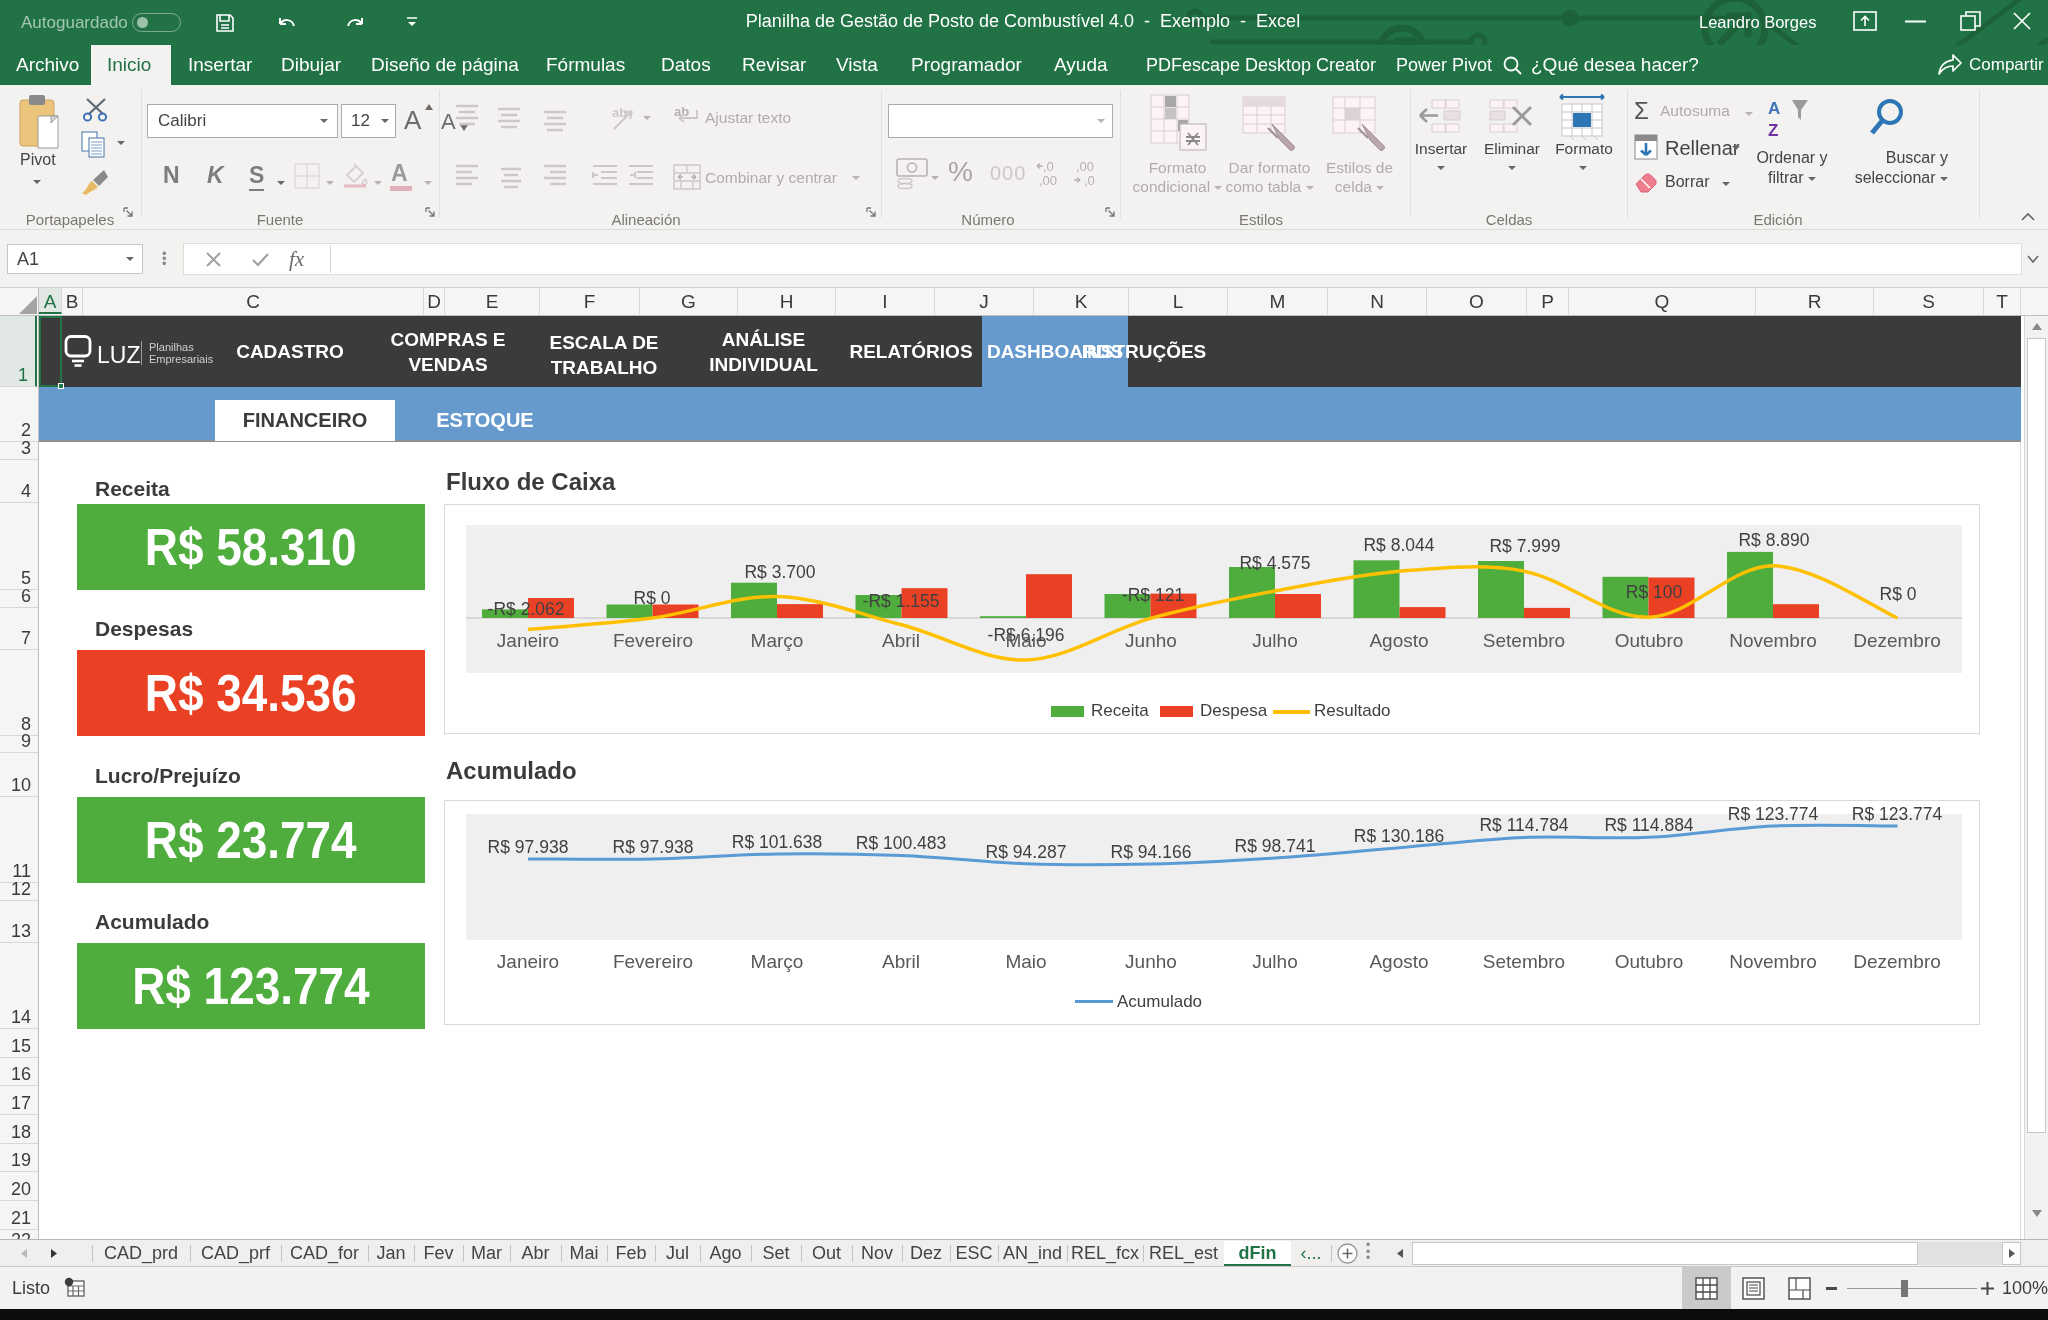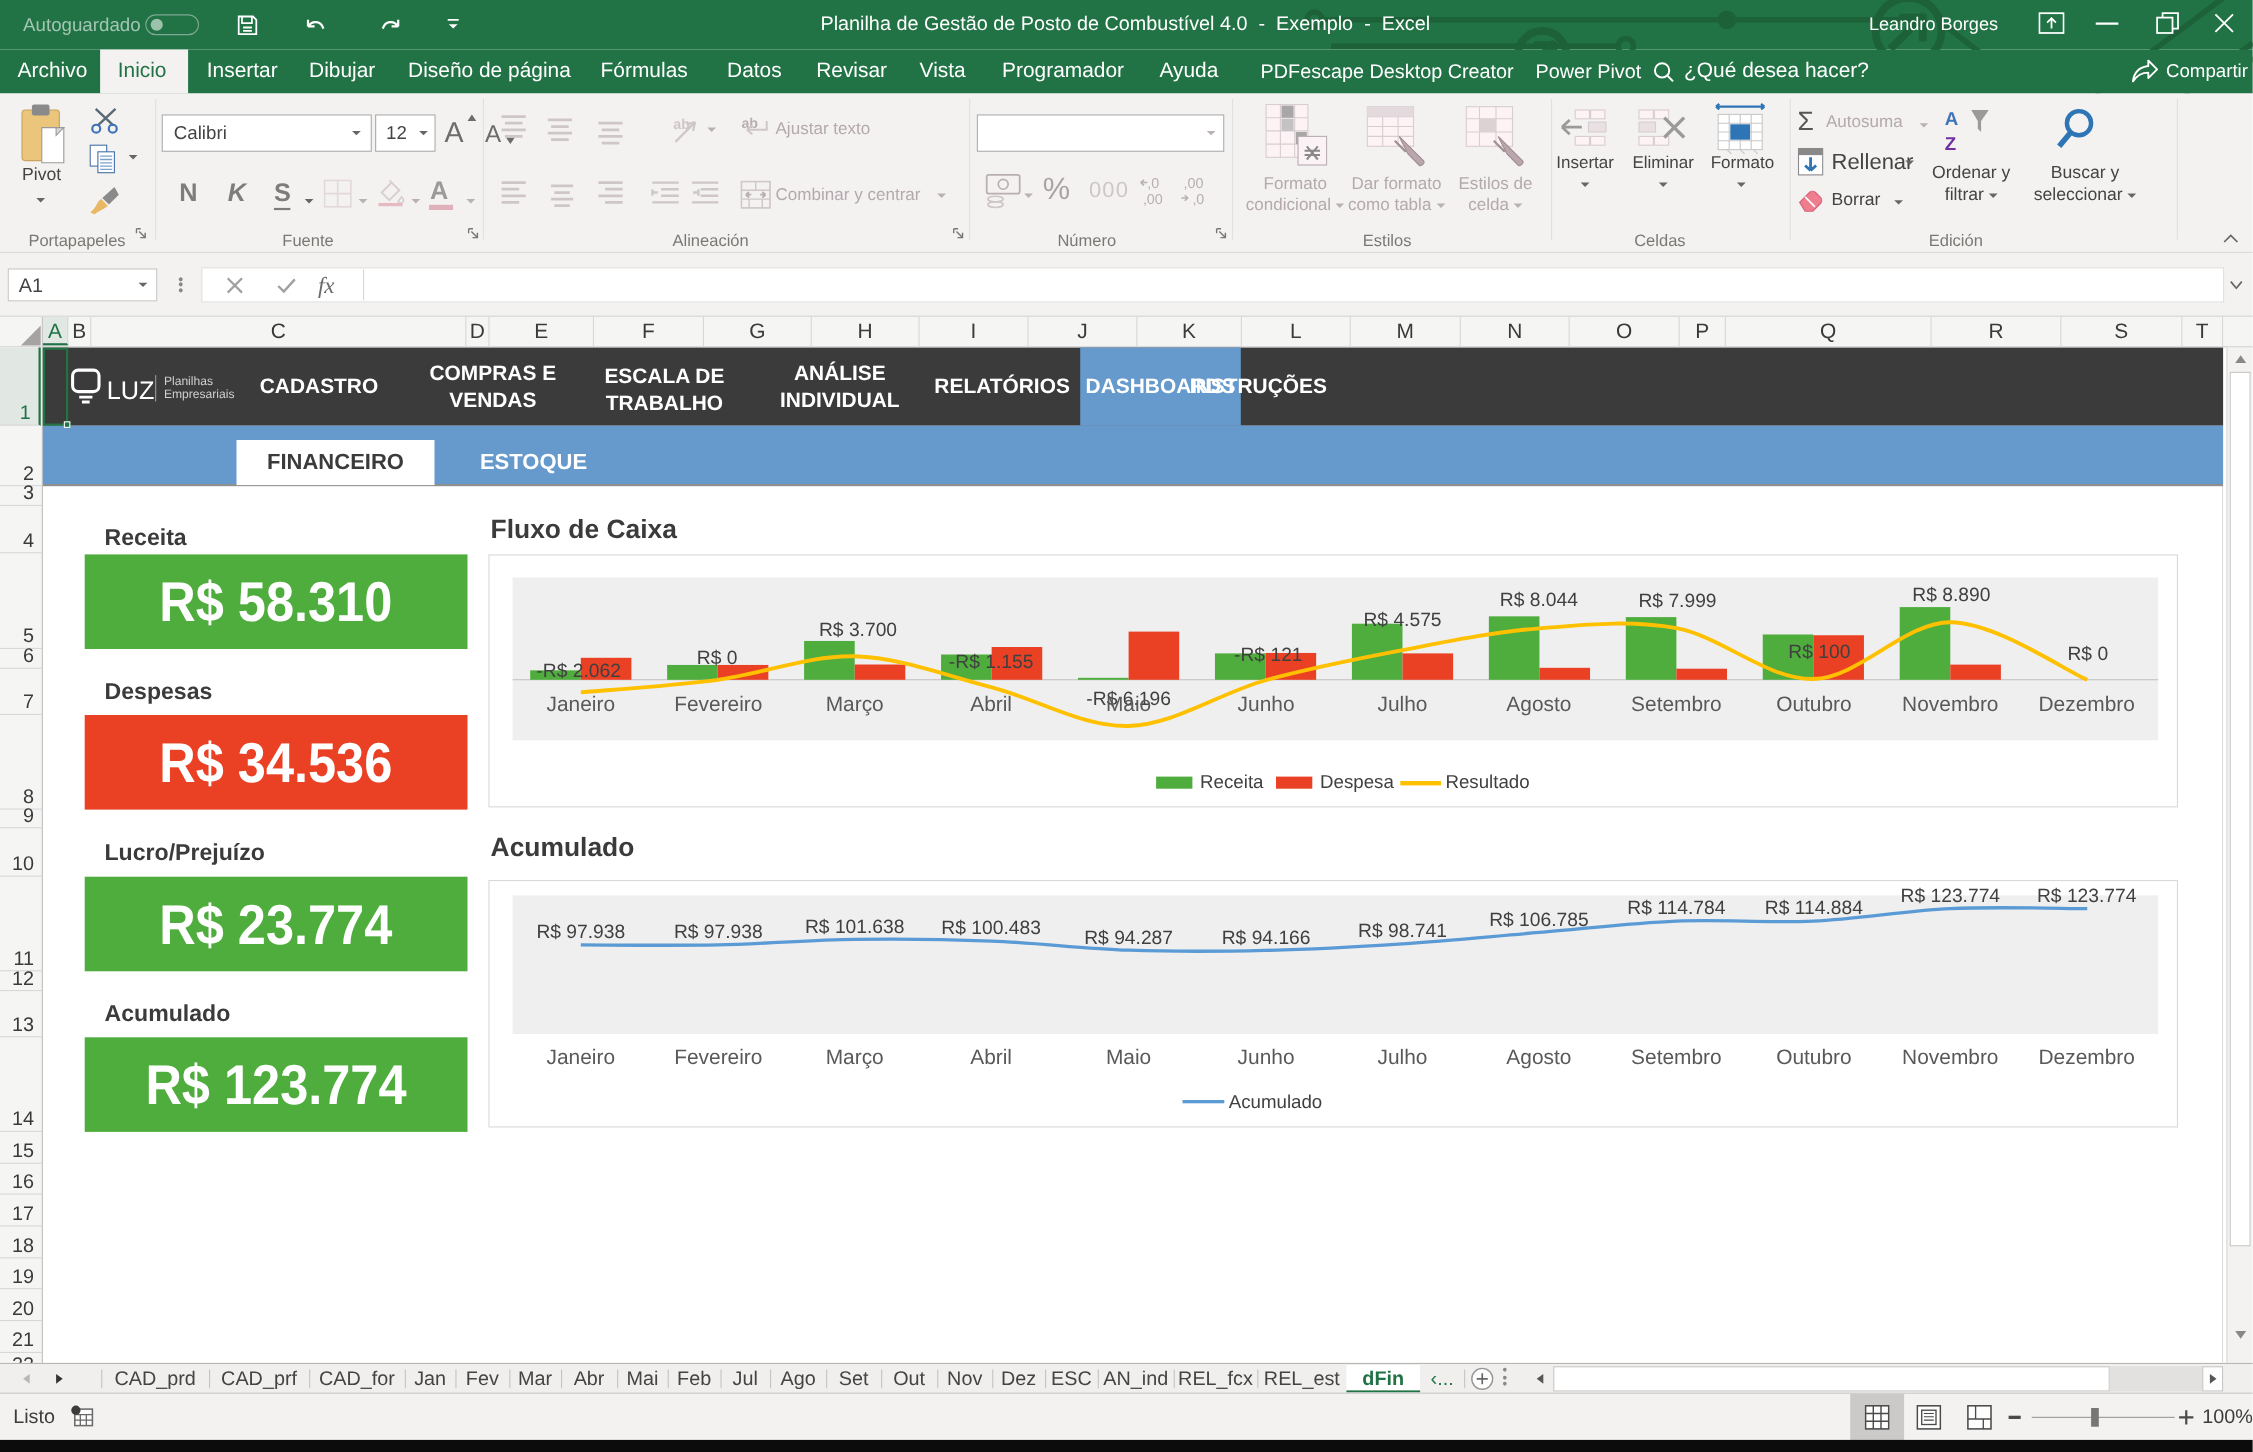--- a/index.html
+++ b/index.html
@@ -354,21 +354,21 @@
   <svg class="ab" style="left:1768px;top:13px" width="40" height="48" viewBox="0 0 40 48">
       <text x="0" y="16" font-size="17" font-weight="bold" fill="#3e73b9">A</text>
       <text x="0" y="38" font-size="17" font-weight="bold" fill="#7030a0">Z</text>
       <path d="M24 2 H40 L33 12 V22 L30 19 V12 Z" fill="#9b9999"></path>
     </svg>
   <div class="ab btxt" style="left:1752px;top:63px;width:80px;text-align:center;font-size:16px;line-height:20px">Ordenar y<br>filtrar <span style="display:inline-block;width:0;height:0;border-left:4px solid transparent;border-right:4px solid transparent;border-top:4.5px solid #666;vertical-align:middle"></span></div>
   <svg class="ab" style="left:1868px;top:13px" width="40" height="42" viewBox="0 0 40 42">
       <circle cx="22" cy="14" r="11" stroke="#2e75b6" stroke-width="4" fill="none"></circle>
       <path d="M14 23 L4 35" stroke="#2e75b6" stroke-width="5"></path>
     </svg>
-  <div class="ab btxt" style="left:1843px;top:63px;width:105px;text-align:center;font-size:16px;line-height:20px">Buscar y<br>seleccionar <span style="display:inline-block;width:0;height:0;border-left:4px solid transparent;border-right:4px solid transparent;border-top:4.5px solid #666;vertical-align:middle"></span></div>
+  <div class="ab btxt" style="left:1843px;top:63px;width:105px;text-align:right;font-size:16px;line-height:20px">Buscar y<br>seleccionar <span style="display:inline-block;width:0;height:0;border-left:4px solid transparent;border-right:4px solid transparent;border-top:4.5px solid #666;vertical-align:middle"></span></div>
   <svg class="ab" style="left:2020px;top:126px" width="16" height="12" viewBox="0 0 16 12">
       <path d="M2 9 L8 3 L14 9" stroke="#666" stroke-width="1.6" fill="none"></path>
     </svg>
 </div>
 <div id="fbar" class="ab">
   <span class="ab" style="left:7px;top:14px;width:136px;height:30px;background:#fff;border:1px solid #c8c6c4"></span>
   <span class="ab" style="left:17px;top:19px;font-size:18px;color:#444">A1</span>
   <div class="caret" style="left:126px;top:27px"></div>
   <span class="ab" style="left:162px;top:21px;color:#8a8886;font-size:13px;letter-spacing:0;line-height:5px">•<br>•<br>•</span>
   <span class="ab" style="left:183px;top:13px;width:1839px;height:32px;background:#fff;border:1px solid #e0deda"></span>
@@ -532,21 +532,21 @@
 <rect x="21" y="13" width="1496" height="126" fill="#efefef"></rect>
 <path d="M 83.0 58.0 C 103.8 58.0 166.0 58.8 207.5 58.0 C 249.0 57.2 290.5 53.6 332.0 53.0 C 373.5 52.4 415.0 52.9 456.5 54.5 C 498.0 56.1 539.5 61.4 581.0 62.8 C 622.5 64.2 664.0 64.0 705.5 63.0 C 747.0 62.0 788.5 59.7 830.0 57.0 C 871.5 54.3 913.0 50.1 954.5 46.7 C 996.0 43.3 1037.5 38.1 1079.0 36.4 C 1120.5 34.7 1162.0 38.2 1203.5 36.3 C 1245.0 34.4 1286.5 26.9 1328.0 25.0 C 1369.5 23.1 1431.8 25.0 1452.5 25.0 " stroke="#5b9bd5" stroke-width="3" fill="none"></path>
 </svg>
 <span class="dlabel" style="left:83px;top:36px">R$ 97.938</span>
 <span class="dlabel" style="left:208px;top:36px">R$ 97.938</span>
 <span class="dlabel" style="left:332px;top:31px">R$ 101.638</span>
 <span class="dlabel" style="left:456px;top:32px">R$ 100.483</span>
 <span class="dlabel" style="left:581px;top:41px">R$ 94.287</span>
 <span class="dlabel" style="left:706px;top:41px">R$ 94.166</span>
 <span class="dlabel" style="left:830px;top:35px">R$ 98.741</span>
-<span class="dlabel" style="left:954px;top:25px">R$ 106.785</span>
+<span class="dlabel" style="left:954px;top:25px">R$ 130.186</span>
 <span class="dlabel" style="left:1079px;top:14px">R$ 114.784</span>
 <span class="dlabel" style="left:1204px;top:14px">R$ 114.884</span>
 <span class="dlabel" style="left:1328px;top:3px">R$ 123.774</span>
 <span class="dlabel" style="left:1452px;top:3px">R$ 123.774</span>
 <span class="mlabel" style="left:83px;top:150px">Janeiro</span>
 <span class="mlabel" style="left:208px;top:150px">Fevereiro</span>
 <span class="mlabel" style="left:332px;top:150px">Março</span>
 <span class="mlabel" style="left:456px;top:150px">Abril</span>
 <span class="mlabel" style="left:581px;top:150px">Maio</span>
 <span class="mlabel" style="left:706px;top:150px">Junho</span>

